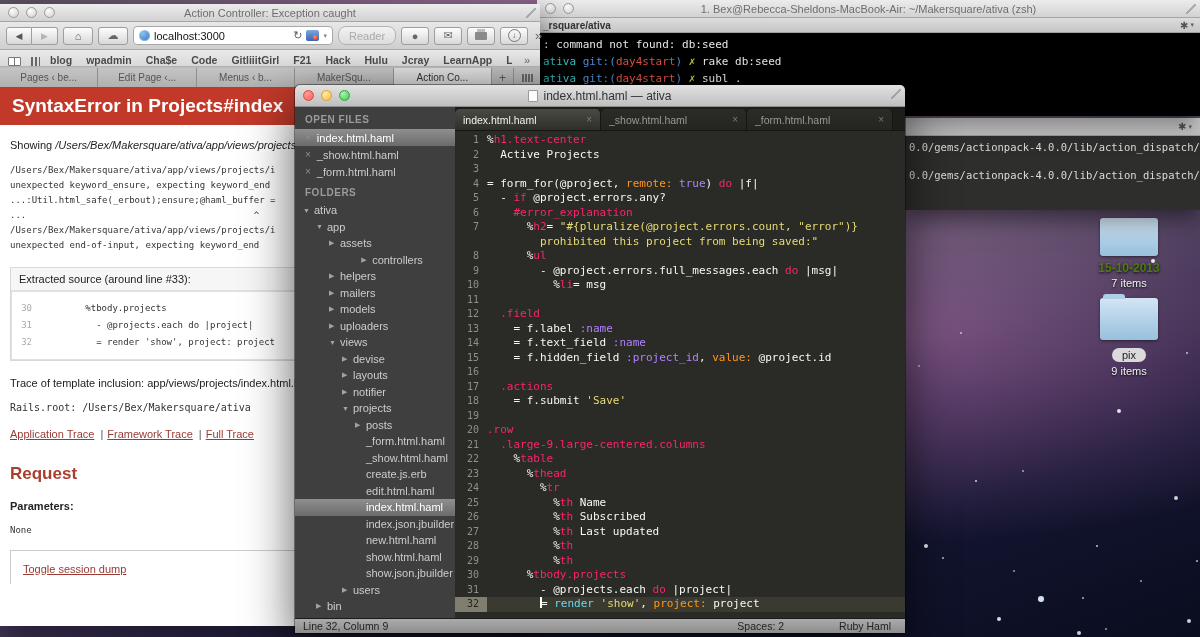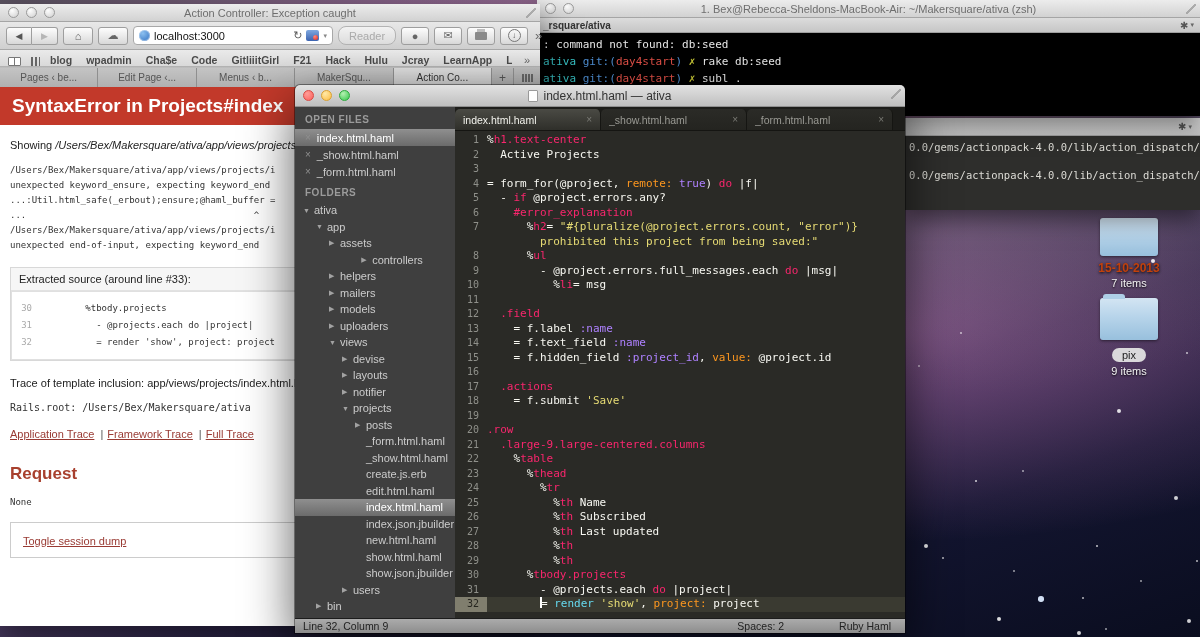--- a/index.html
+++ b/index.html
@@ -30,21 +30,21 @@
   
   .desk-item { position:absolute; width:132px; text-align:center; z-index:1; }
   .desk-item.f1 { left:1063px; top:218px; }
   .desk-item.f2 { left:1063px; top:298px; }
   .folder-ico { width:58px; height:38px; margin:0 auto 5px; border-radius:3px; position:relative;
     background:linear-gradient(#d3e5f3 0%, #b7d4ea 45%, #98c0dd 100%);
     box-shadow:0 1px 3px rgba(0,0,0,.5); }
   .f2 .folder-ico { height:42px; border-radius:3px; }
   .f2 .folder-ico::before { content:""; position:absolute; left:3px; top:-4px; width:22px; height:5px;
     border-radius:3px 3px 0 0; background:#aecfe7; }
-  .desk-name { font-size:12px; font-weight:bold; color:#c2410c; text-shadow:0 1px 3px rgba(0,0,0,.95); }
+  .desk-name { font-size:12px; font-weight:bold; color:#4d7c0f; text-shadow:0 1px 3px rgba(0,0,0,.95); }
   .desk-name.pill { display:inline-block; background:rgba(225,225,225,.95); color:#222; font-weight:normal;
     font-size:11px; border-radius:9px; padding:1px 10px; text-shadow:none; }
   .desk-count { font-size:11px; color:#f2f2f2; text-shadow:0 1px 2px rgba(0,0,0,.95); margin-top:2px; }
 
   
   .win { position:absolute; }
   .mac-titlebar { position:relative; height:18px; background:linear-gradient(#ececec,#d2d2d2);
     border-bottom:1px solid #a5a5a5; display:flex; align-items:center; }
   .lights { display:flex; gap:7px; padding-left:8px; }
   .light { width:11px; height:11px; border-radius:50%; border:1px solid #9a9a9a;
@@ -330,20 +330,21 @@
           <div class="x-row">
             <span class="x-num">32</span>
             <span class="x-code">          = render 'show', project: project</span>
           </div>
         </div>
     </div>
     <div class="trace-line">Trace of template inclusion: app/views/projects/index.html.h</div>
     <pre class="rails-root">Rails.root: /Users/Bex/Makersquare/ativa</pre>
     <div class="trace-links" id="trace-links"><a class="tlink">Application Trace</a><span class="sep">|</span><a class="tlink">Framework Trace</a><span class="sep">|</span><a class="tlink">Full Trace</a></div>
     <h2 class="req">Request</h2>
+    <div class="params">Parameters:</div>
     <pre class="none">None</pre>
     <div class="toggle-box">
       <a>Toggle session dump</a>
     </div>
 
   </div>
 </div>
 
 <div class="win sublime">
   <div class="sb-titlebar active">

